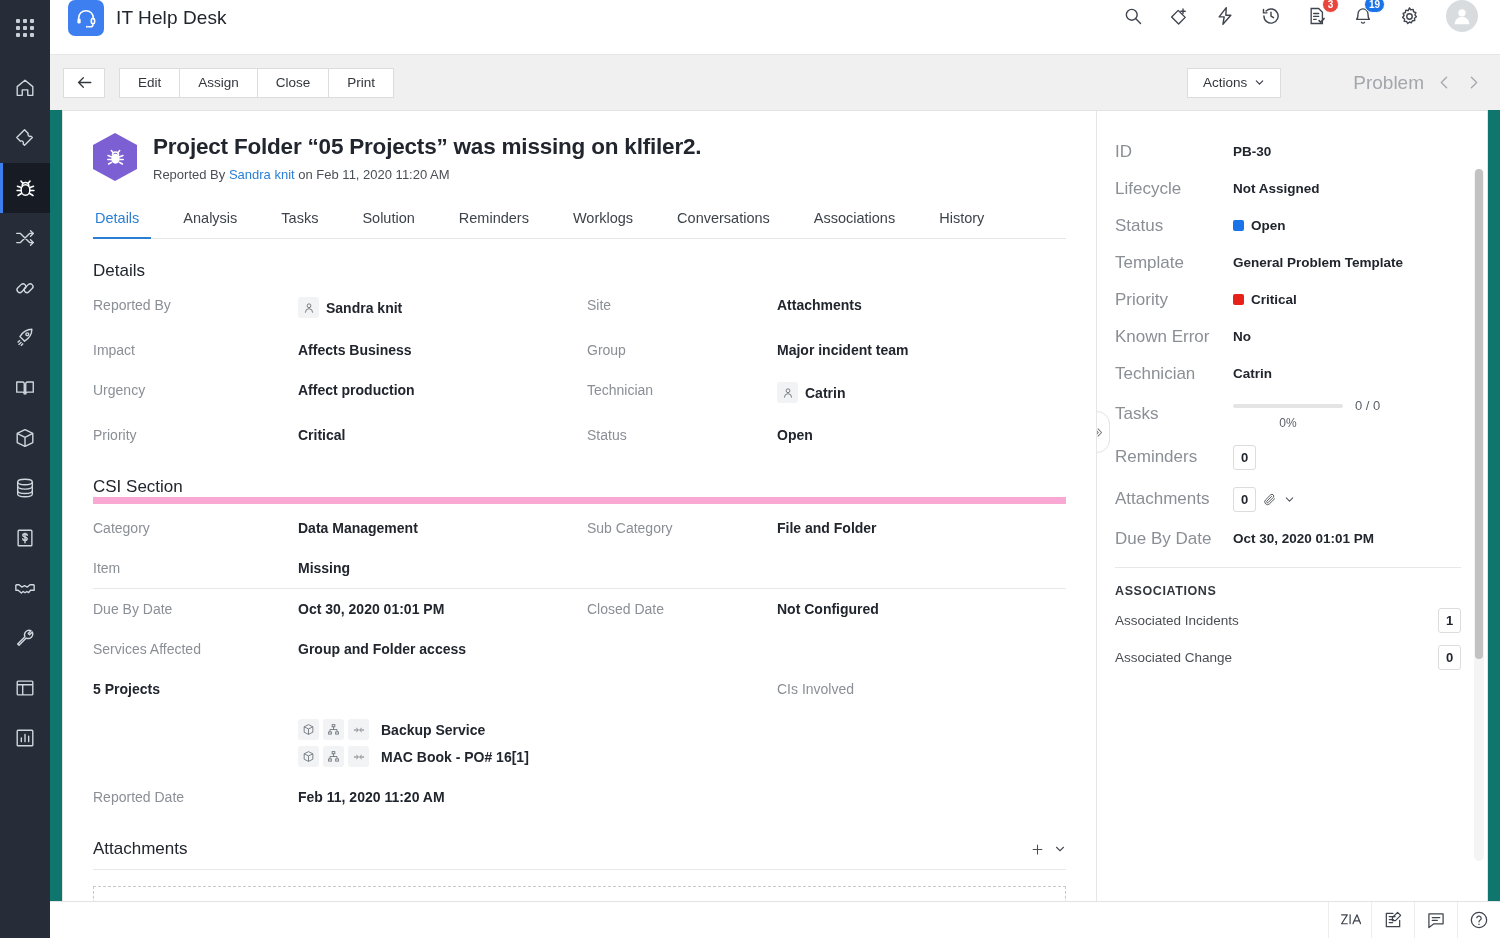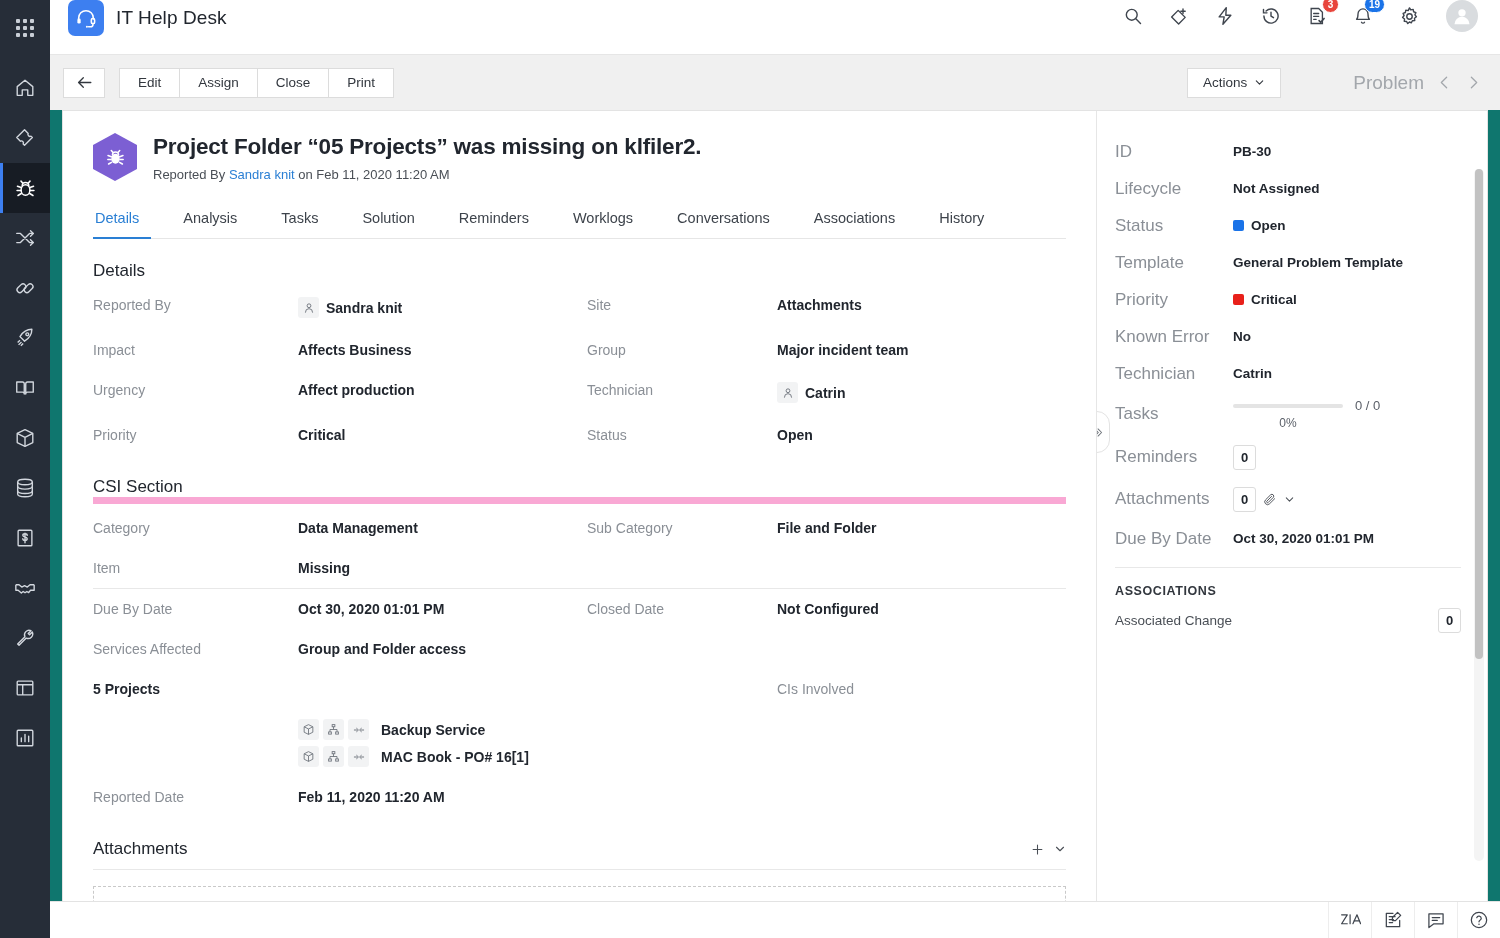--- a/index.html
+++ b/index.html
@@ -683,20 +683,24 @@
                   </svg>
               </span>
             </div>
 
             <div class="plabel">Due By Date</div>
             <div class="pvalue">Oct 30, 2020 01:01 PM</div>
           </div>
 
           <div class="assoc-head">ASSOCIATIONS</div>
           <div class="assoc-row">
+            <span class="alabel">Associated Incidents</span>
+            <span class="count-box">1</span>
+          </div>
+          <div class="assoc-row">
             <span class="alabel">Associated Change</span>
             <span class="count-box">0</span>
           </div>
         </div>
 
         <div class="vscroll-outer">
           <div class="vscroll-thumb"></div>
         </div>
       </div>
 

